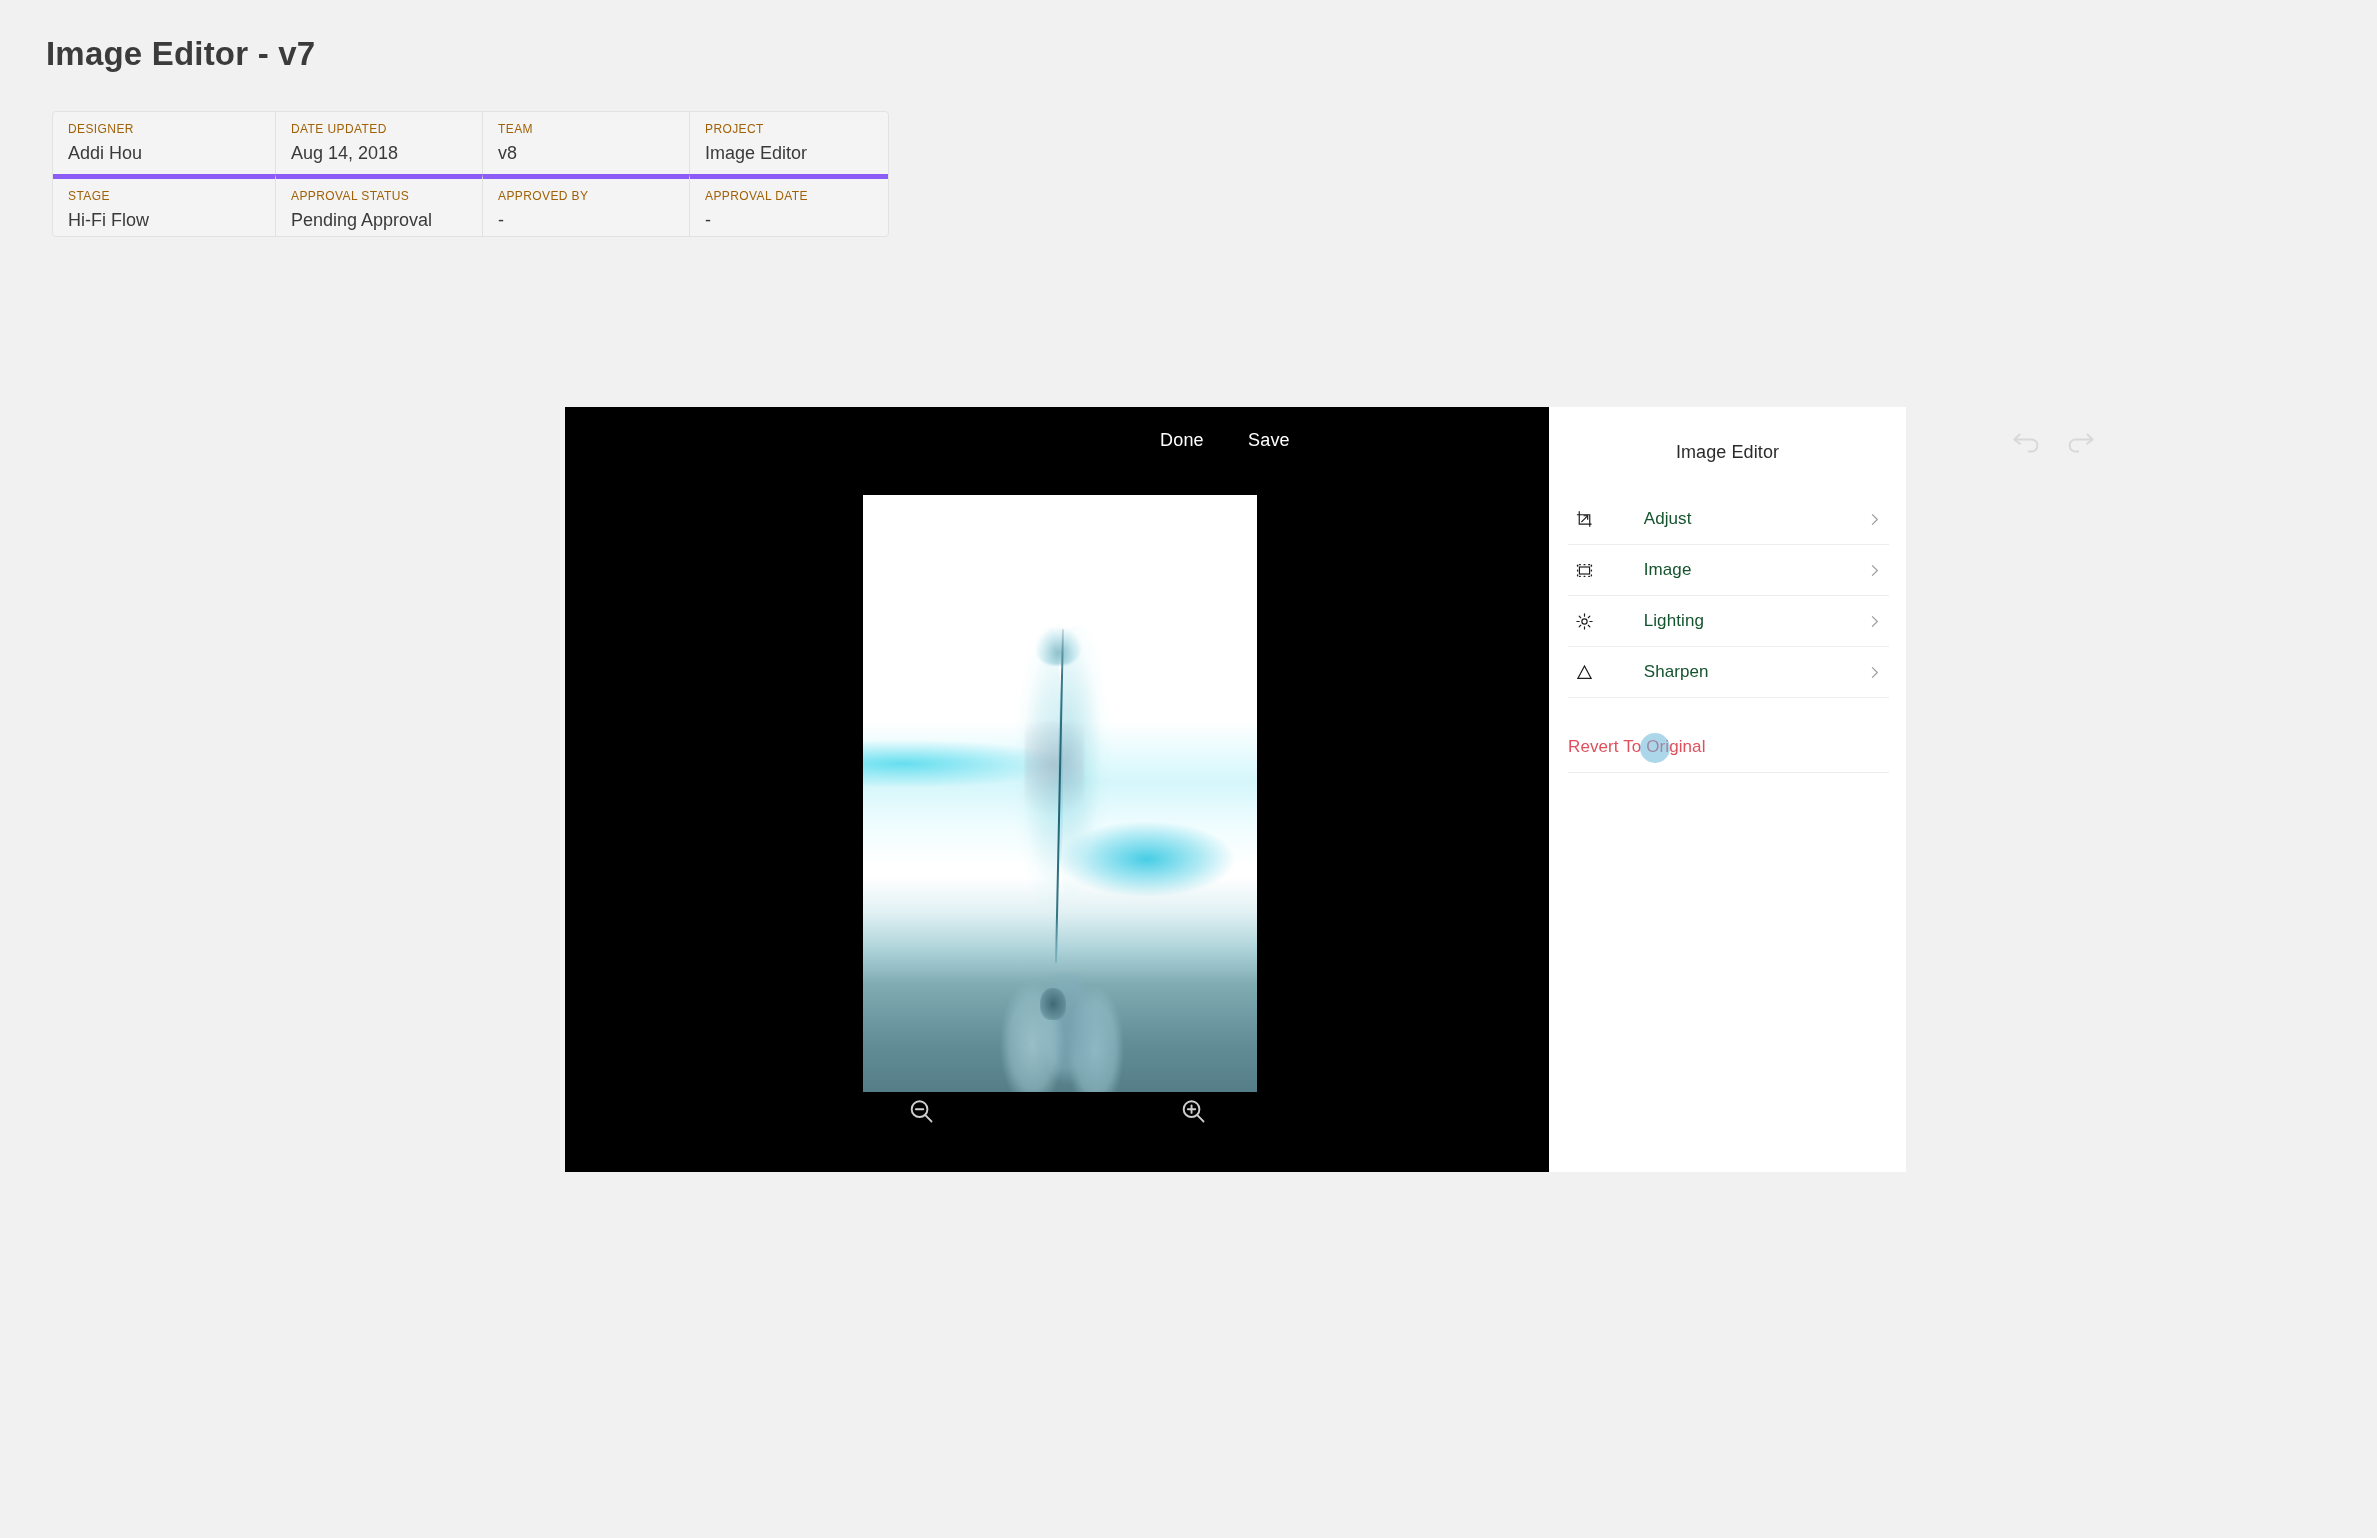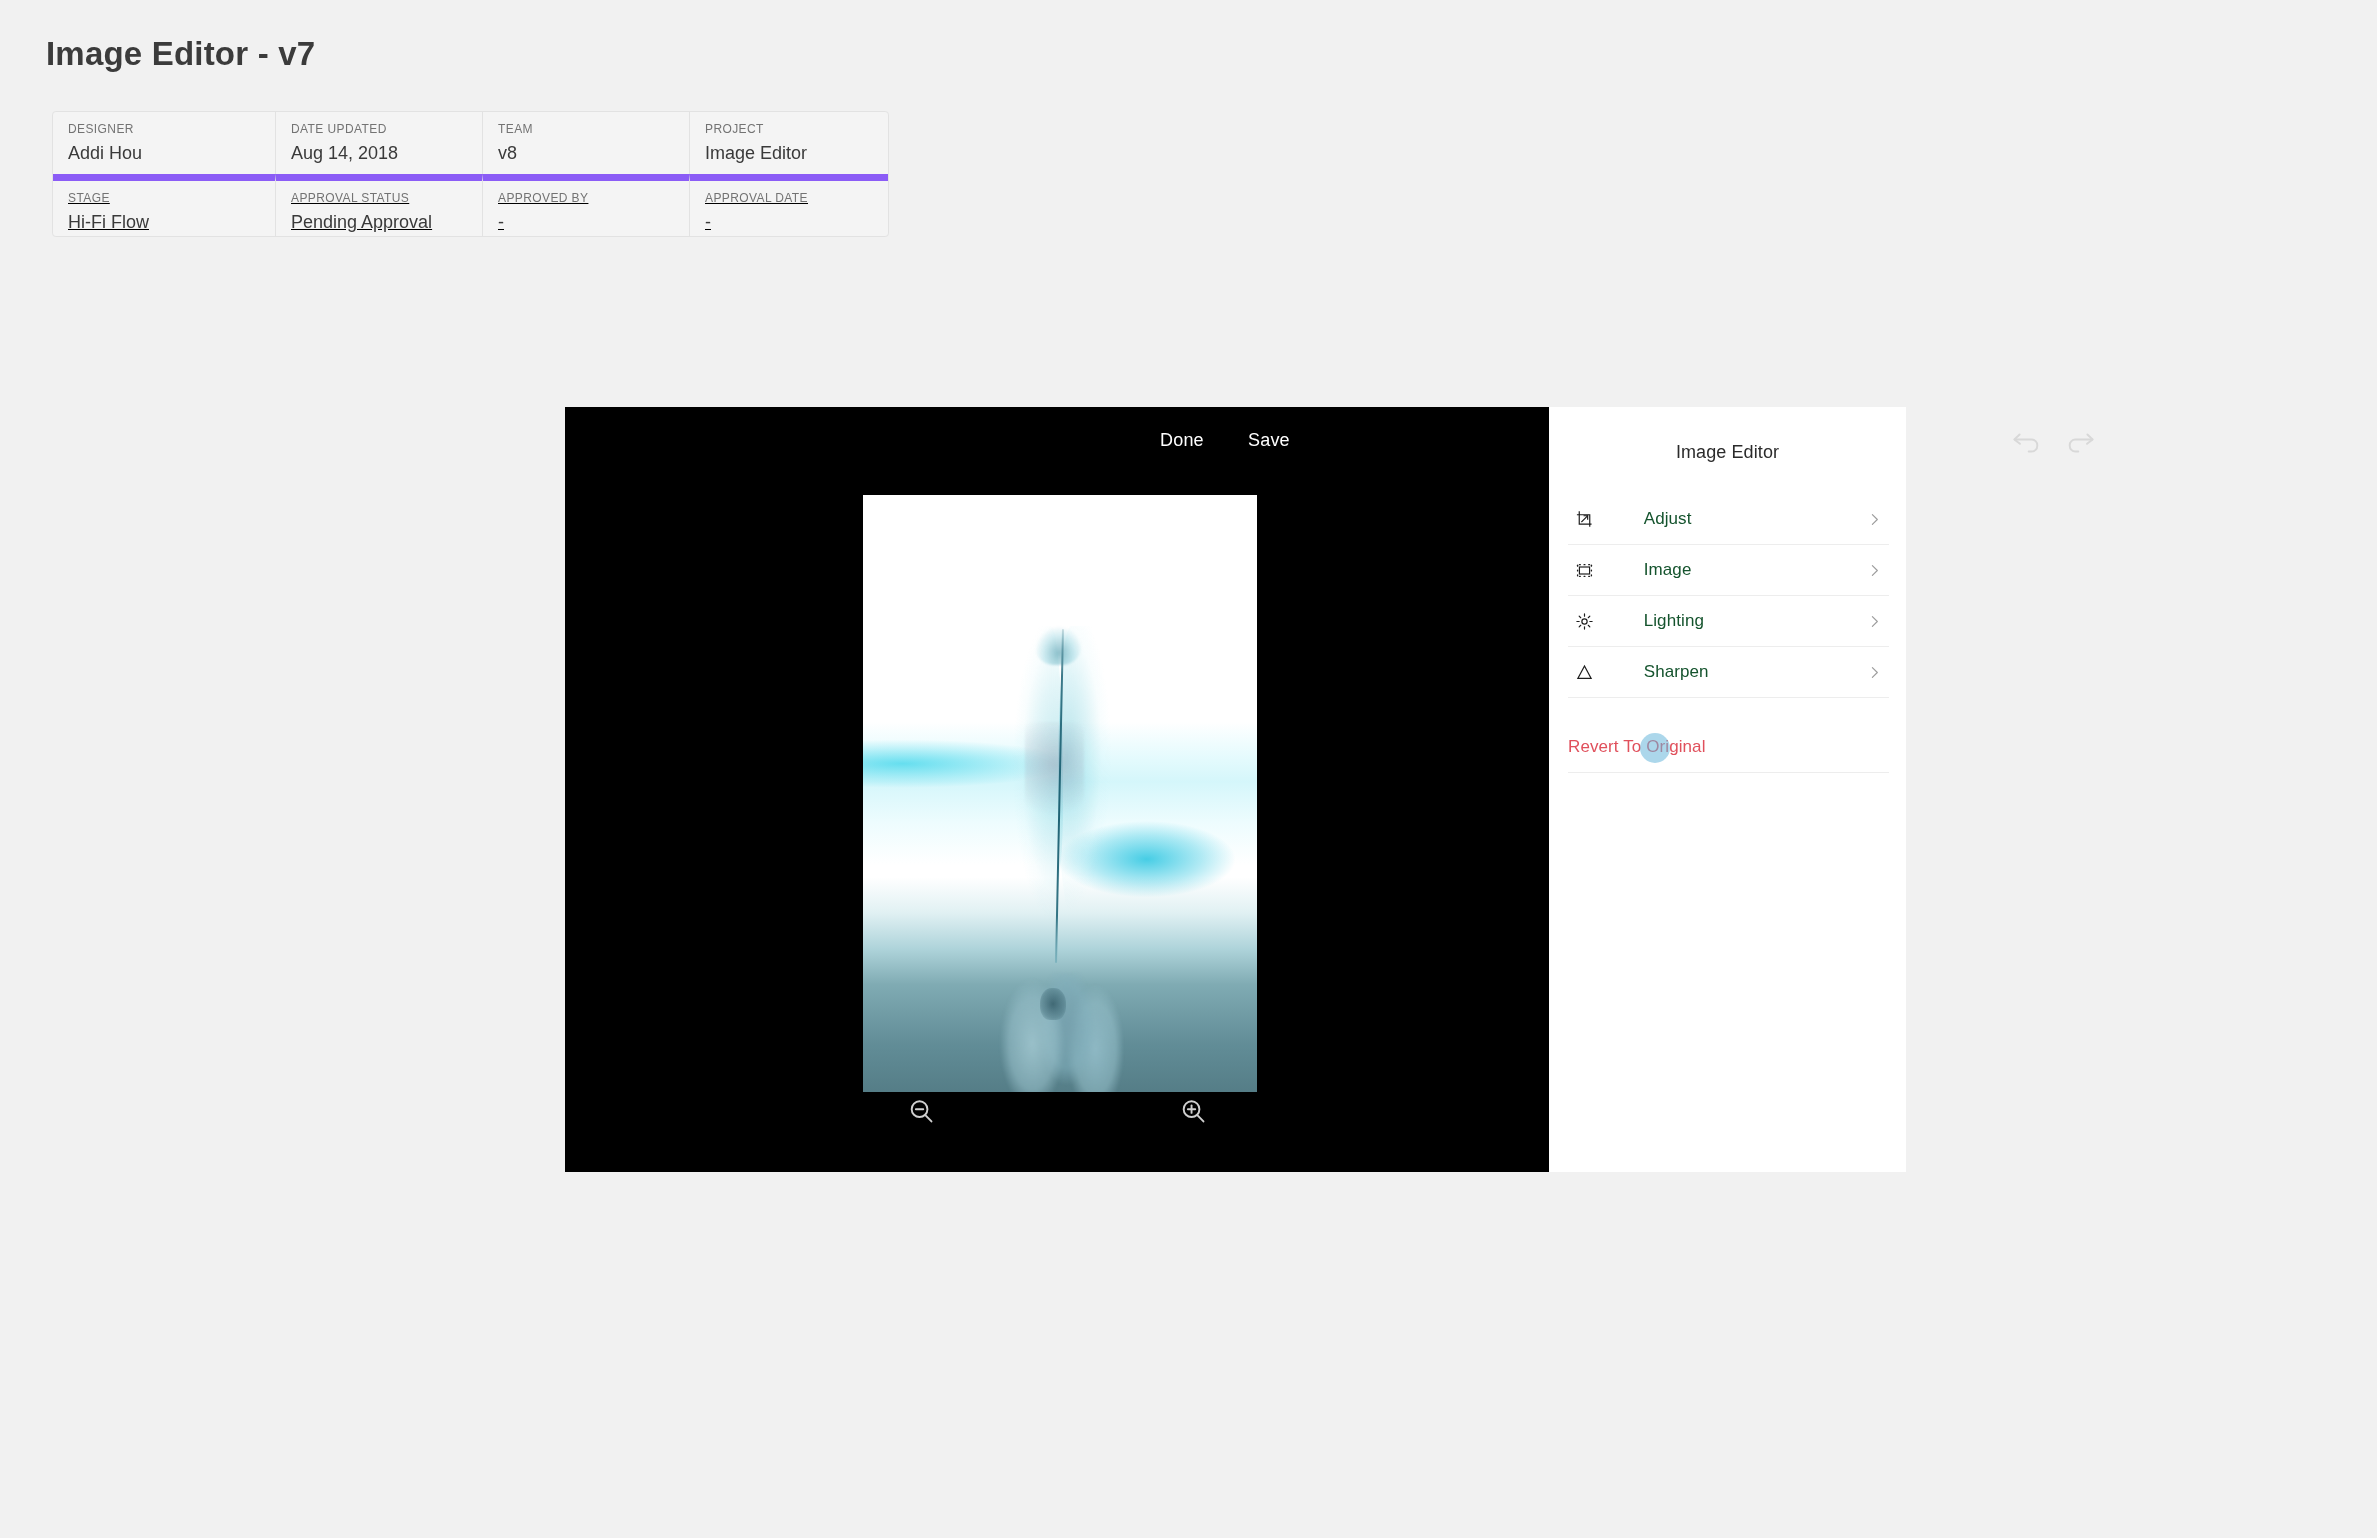--- a/index.html
+++ b/index.html
@@ -37,34 +37,34 @@
     border: 1px solid #e2e2e2;
     border-radius: 3.8px;
     background: #f4f4f4;
     box-sizing: border-box;
     overflow: hidden;
   }
   .meta-row {
     display: flex;
     height: 62px;
   }
-  .meta-row + .meta-row .meta-cell { border-top: 7px solid #8b5cf6; text-decoration: underline; }
+  .meta-row + .meta-row .meta-cell { border-top: 5px solid #8b5cf6; }
   .meta-cell {
     box-sizing: border-box;
     padding: 10.5px 0 0 15px;
     flex: 0 0 auto;
   }
   .meta-cell + .meta-cell { border-left: 1px solid #e2e2e2; }
   .mc-1 { width: 222px; }
   .mc-2 { width: 207px; }
   .mc-3 { width: 207px; }
   .mc-4 { width: 201px; }
   .meta-label {
     font-size: 12px;
-    color: #737373;
+    color: #a16207;
     letter-spacing: 0.4px;
     text-transform: uppercase;
     line-height: 1;
     margin-bottom: 9.5px;
     white-space: nowrap;
   }
   .meta-value {
     font-size: 18px;
     color: #3a3a3a;
     line-height: 1.1;

